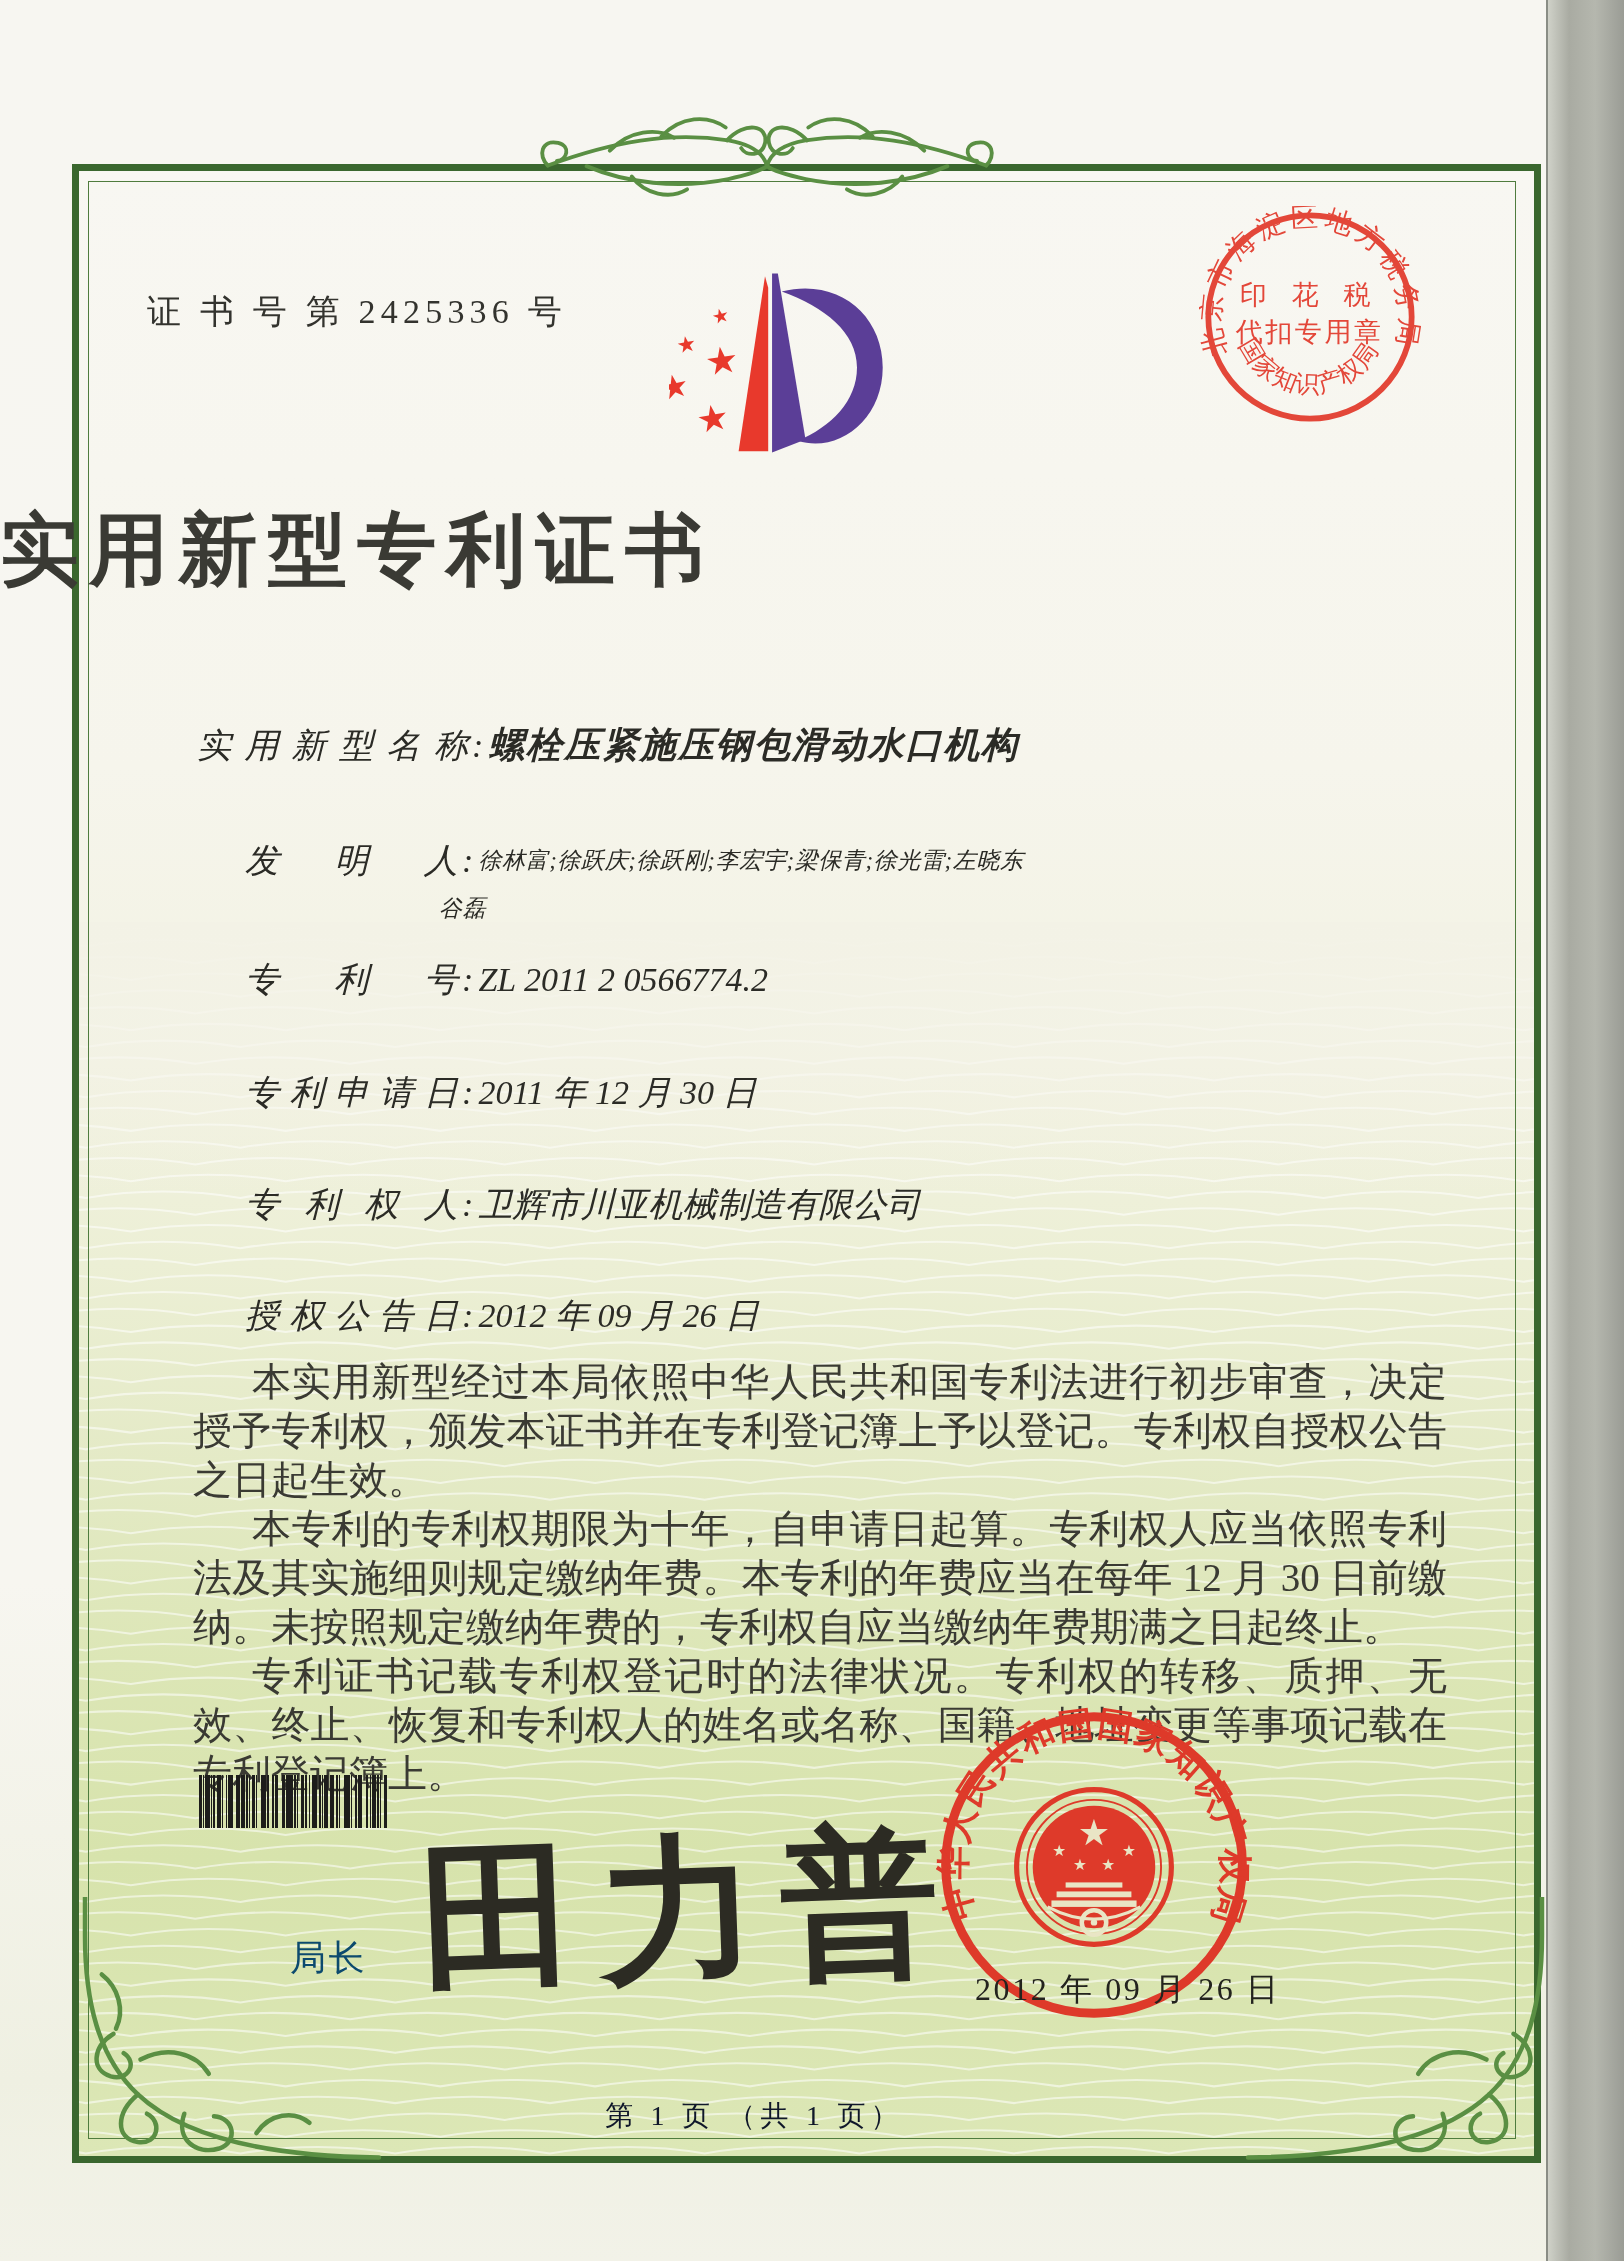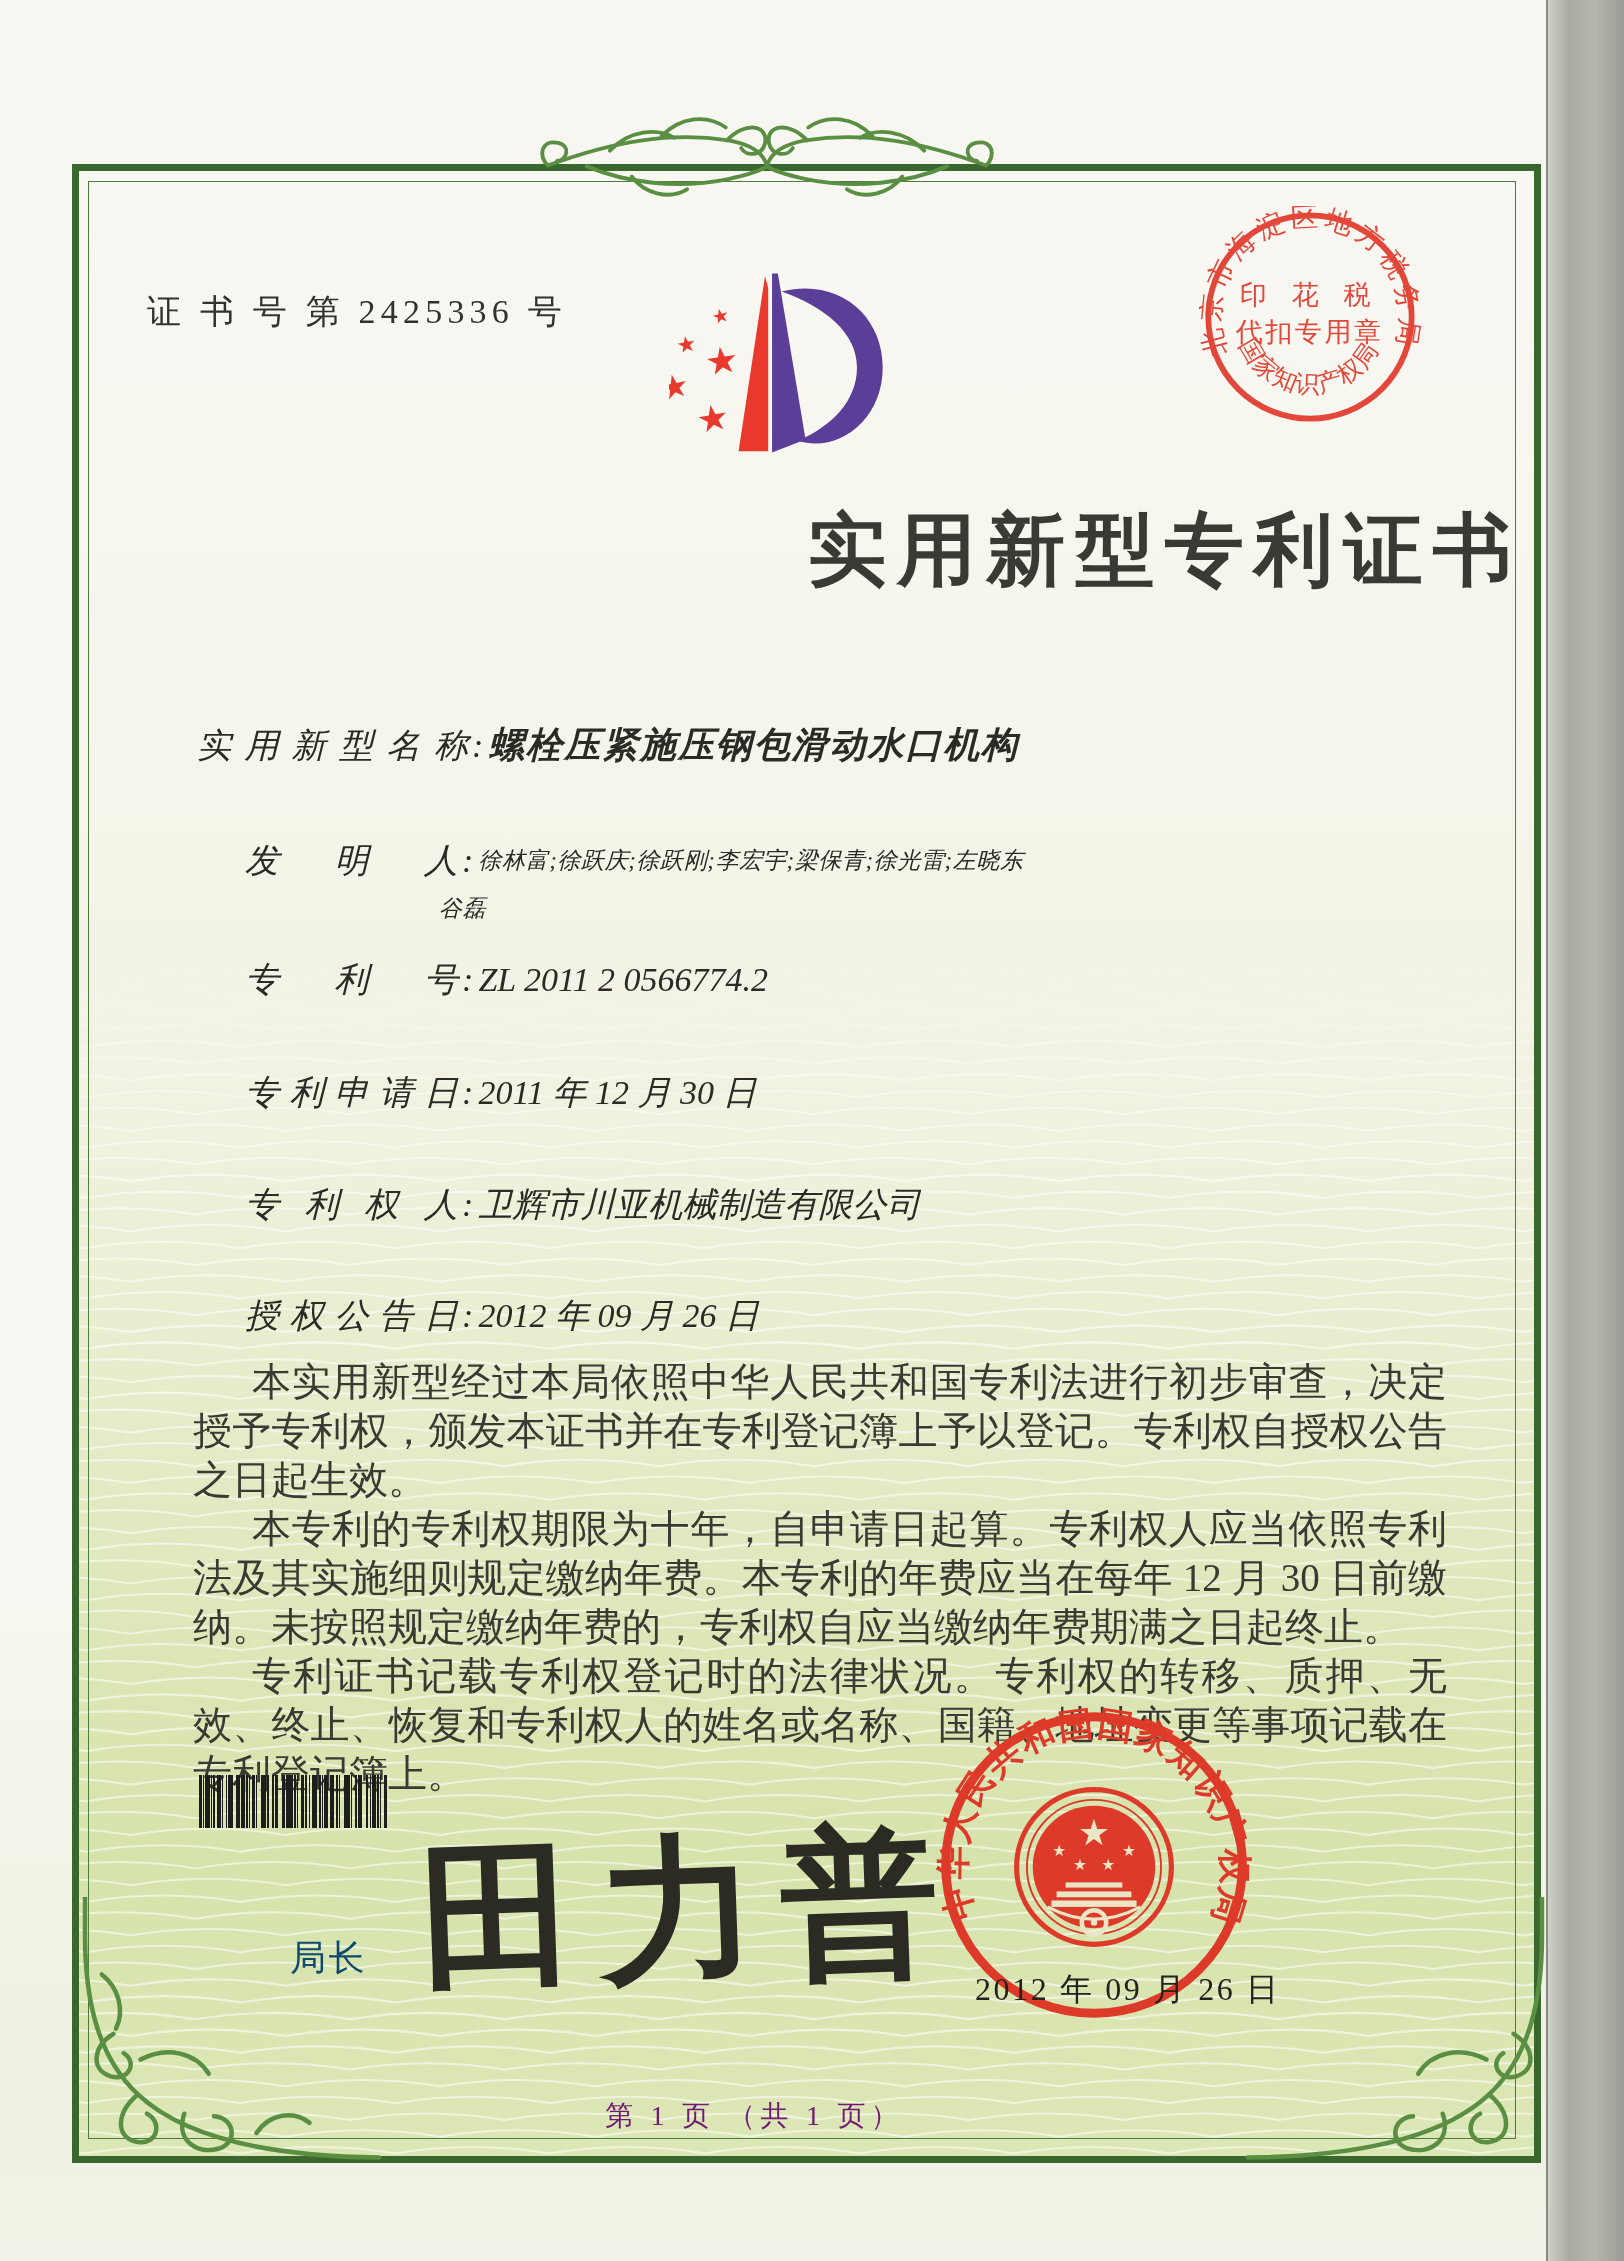--- a/index.html
+++ b/index.html
@@ -20,21 +20,21 @@
       #e4eac6 65%,#dce6b6 75%,#d7e3ac 85%,#dce7b6 100%);}
   .waves{left:79px;top:922px;width:1455px;height:1234px;overflow:hidden;}
   .waves svg{display:block;}
   .wave-fade{left:79px;top:922px;width:1455px;height:277px;
     background:linear-gradient(180deg,#f3f2e6 0%,rgba(243,242,230,0) 100%);}
   
   .frame-outer{left:72px;top:164px;width:1455px;height:1985px;border:7px solid #3a672e;}
   .frame-inner{left:88px;top:181px;width:1426px;height:1956px;border:1.9px solid #4f7c3e;}
   
   .cert-number{left:147px;top:289px;font-size:34px;letter-spacing:5.2px;color:#33332e;}
-  .title{left:0;top:498px;width:1522px;text-align:right;font-size:79px;font-weight:700;
+  .title{left:0;top:498px;width:1522px;text-align:left;font-size:79px;font-weight:700;
     letter-spacing:10.3px;color:#3a3a34;}
   .field-row{left:197px;font-size:34px;line-height:57px;white-space:nowrap;font-style:italic;}
   .field-label{display:inline-block;text-align:justify;text-align-last:justify;vertical-align:top;}
   .lbl-w1{width:271px;}
   .lbl-w2{width:213px;margin-left:48px;}
   .field-colon{display:inline-block;vertical-align:top;margin:0 5.2px 0 3.9px;}
   .field-value{display:inline-block;vertical-align:top;}
   .v-name{font-size:36px;font-weight:600;letter-spacing:1.9px;}
   .v-inventors{font-size:23px;letter-spacing:0.6px;}
   .paragraphs{left:193px;top:1357px;width:1254px;font-size:39px;line-height:49px;
@@ -46,21 +46,21 @@
   
   .commissioner{left:290px;top:1934px;font-size:36px;color:#0c4a6e;letter-spacing:2.6px;}
   .signature{left:419px;top:1805px;font-size:158px;font-weight:700;color:#2c2b23;
     letter-spacing:23px;transform:rotate(-2deg);font-family:"DejaVu Sans","Liberation Sans",sans-serif;}
   
   .office-seal{left:936px;top:1707px;}
   .seal-date{left:975px;top:1968px;font-size:32px;letter-spacing:2.6px;color:#23231e;z-index:9;}
   .tax-stamp{left:1199px;top:206px;opacity:.93;}
   .logo{left:669px;top:271px;}
   .footer{left:0;top:2097px;width:1509px;text-align:center;font-size:28px;
-    letter-spacing:5.2px;color:#701a75;}
+    letter-spacing:5.2px;color:#0f172a;}
   .ornament{color:#5a8f43;}
   svg text{font-family:"Liberation Serif","DejaVu Serif",serif;}
 </style>
 </head>
 <body>
 
 <div class="abs inner-bg"></div>
 <div class="abs waves">
   <svg id="waves" width="1455" height="1234" viewBox="0 0 2256 1914">
       <path d="M-160 12 q120 -20 240 0 q120 -20 240 0 q120 -20 240 0 q120 -20 240 0 q120 -20 240 0 q120 -20 240 0 q120 -20 240 0 q120 -20 240 0 q120 -20 240 0 q120 -20 240 0 q120 -20 240 0 q120 -20 240 0" fill="none" stroke="#ffffff" stroke-opacity="0.55" stroke-width="3.2"></path>

